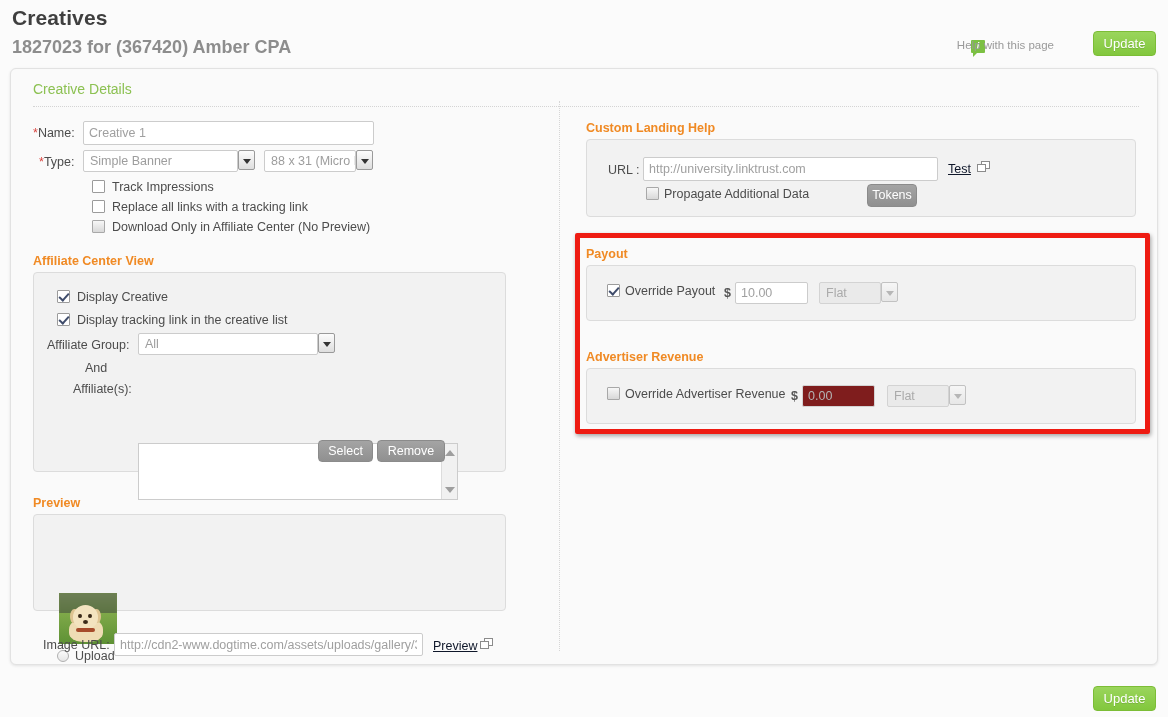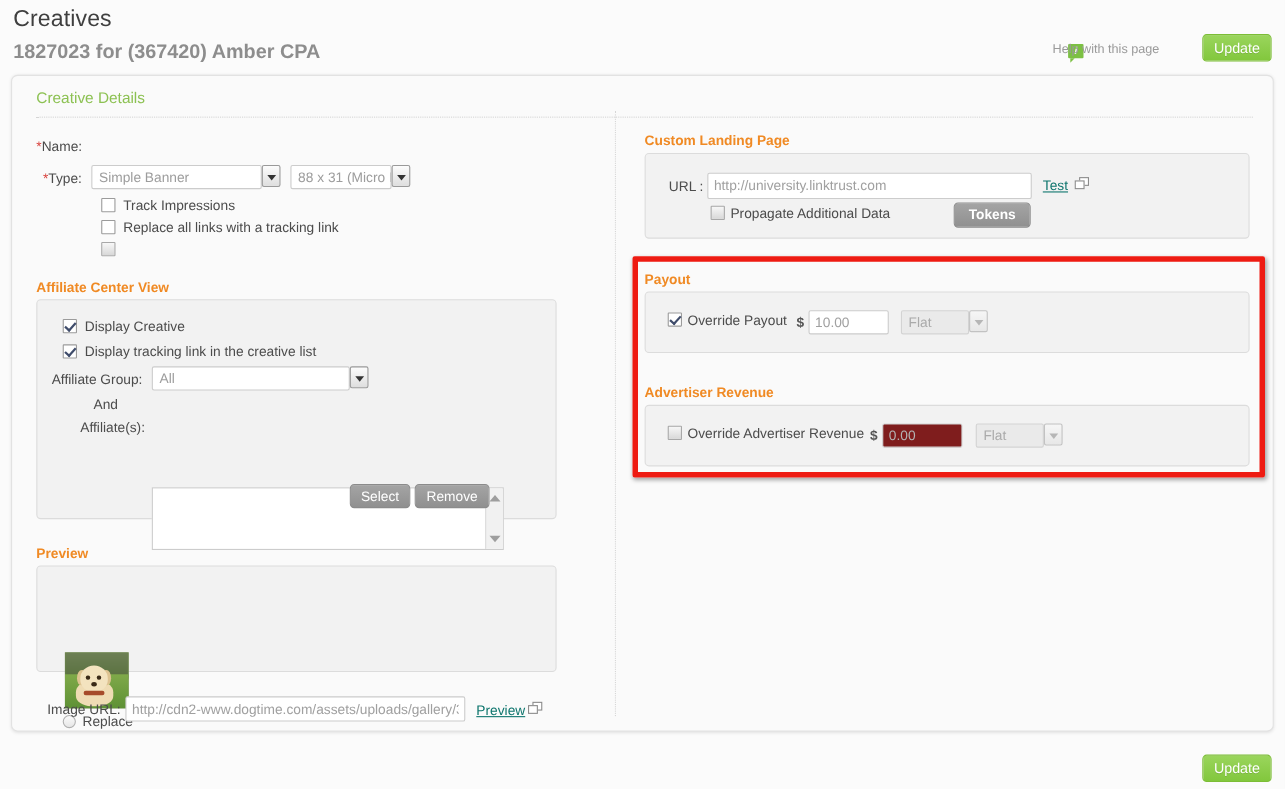--- a/index.html
+++ b/index.html
@@ -9,21 +9,21 @@
     background: #fbfbfb;
     font-family: "Liberation Sans", sans-serif;
     -webkit-font-smoothing: antialiased;
   }
   body { position: relative; overflow: hidden; }
 
   
   #page-header { position: absolute; left: 0; top: 0; width: 1168px; height: 66px; }
   #page-title {
     position: absolute; left: 12px; top: 6px;
-    font-size: 21px; color: #3f3f3f; font-weight: 400; letter-spacing: .1px;
+    font-size: 21px; color: #3f3f3f; font-weight: 700; letter-spacing: .1px;
   }
   #page-subtitle {
     position: absolute; left: 12px; top: 37px;
     font-size: 18px; color: #8d8d8d; font-weight: bold;
   }
   #help-link {
     position: absolute; right: 114px; top: 39px;
     font-size: 11.5px; color: #9a9a9a; white-space: nowrap;
   }
   #help-icon {
@@ -124,21 +124,21 @@
   }
 
   .btn-gray {
     position: absolute; height: 22px;
     background: linear-gradient(#a4a4a4,#909090);
     border: 1px solid #8b8b8b; border-radius: 4px;
     color: #fff; font-size: 12.5px; text-align: center; line-height: 20px;
     cursor: pointer;
   }
   .link-green {
-    position: absolute; font-size: 12.5px; color: #0f766e;
+    position: absolute; font-size: 12.5px; color: #0f172a;
     text-decoration: underline; cursor: pointer; white-space: nowrap;
   }
   .winicon { position: absolute; width: 13px; height: 11px; }
   .winicon b {
     position: absolute; display: block; border: 1px solid #8b8b8b; background: #fff;
   }
   .winicon b.back { left: 4px; top: 0; width: 9px; height: 8px; }
   .winicon b.front { left: 0; top: 3px; width: 9px; height: 8px; }
 
   
@@ -191,37 +191,42 @@
 
 <div id="main-panel">
 
   <div id="section-title">Creative Details</div>
   <div id="title-rule"></div>
   <div id="col-divider"></div>
 
   <div class="lbl" style="left:22px; top:57px;">
     <span class="req">*</span><span></span>Name:
   </div>
+  <input class="txt" style="left: 72px; top: 52px; width: 291px; height: 24px;" value="Creative 1">
 
   <div class="lbl" style="left:28px; top:86px;">
     <span class="req">*</span>Type:
   </div>
   <div class="selbox" style="left:72px; top:81px; width:155px; height:22px;">Simple Banner</div>
   <div class="selarrow" style="left:227px; top:81px;"></div>
 
   <div class="selbox" style="left:253px; top:81px; width:92px; height:22px;">88 x 31 (Micro E</div>
   <div class="selarrow" style="left:345px; top:81px;"></div>
 
   <div class="cb" style="left:81px; top:111px;"></div>
   <div class="lbl" style="left:101px; top:111px;">Track Impressions</div>
 
   <div class="cb" style="left:81px; top:131px;"></div>
   <div class="lbl" style="left:101px; top:131px;">Replace all links with a tracking link</div>
 
   <div class="cb disabled" style="left:81px; top:151px;"></div>
+  <div class="lbl" style="left:101px; top:151px;">
+    <span>Download Only in Affiliate Center</span>
+    <span style="color:#4c4c4c;">(No Preview)</span>
+  </div>
 
   <div class="grp-title" style="left:22px; top:185px;">Affiliate Center View</div>
   <div class="grp-box" style="left:22px; top:203px; width:473px; height:200px;"></div>
 
   <div class="cb checked" style="left:46px; top:221px;"></div>
   <div class="lbl" style="left:66px; top:221px;">Display Creative</div>
 
   <div class="cb checked" style="left:46px; top:244px;"></div>
   <div class="lbl" style="left:66px; top:244px;">Display tracking link in the creative list</div>
 
@@ -251,36 +256,36 @@
     <div id="pt-body"></div>
     <div id="pt-ear-l"></div>
     <div id="pt-ear-r"></div>
     <div id="pt-head"></div>
     <div class="pt-eye" id="pt-eye-l"></div>
     <div class="pt-eye" id="pt-eye-r"></div>
     <div id="pt-nose"></div>
     <div id="pt-collar"></div>
   </div>
   <div class="radio" style="left:46px; top:581px;"></div>
-  <div class="lbl" id="upload-label" style="left:64px; top:580px;">Replace</div>
-
-  <div class="grp-title" style="left:575px; top:52px;">Custom Landing Page</div>
+  <div class="lbl" id="upload-label" style="left:64px; top:580px;">Upload</div>
+
+  <div class="grp-title" style="left:575px; top:52px;">Custom Landing Help</div>
   <div class="grp-box" style="left:575px; top:70px; width:550px; height:78px;"></div>
 
   <div class="lbl" style="left:597px; top:94px;">URL :</div>
   <input class="txt" style="left: 632px; top: 88px; width: 295px; height: 24px;" value="http://university.linktrust.com">
   <div class="link-green" style="left:937px; top:93px;">Test</div>
   <div class="winicon" style="left:966px; top:92px;">
     <b class="back"></b>
     <b class="front"></b>
   </div>
 
   <div class="cb disabled" style="left:635px; top:118px;"></div>
   <div class="lbl" style="left:653px; top:118px;">Propagate Additional Data</div>
-  <div class="btn-gray" style="left:856px; top:115px; width:70px; height:23px; line-height:21px;font-weight:bold;">Tokens</div>
+  <div class="btn-gray" style="left:856px; top:115px; width:50px; height:23px; line-height:21px;">Tokens</div>
 
   <div style="position:absolute; left:564px; top:164px; width:575px; height:201px;
               border:5px solid #ee1b12; border-radius:2px; box-shadow:1px 2px 4px rgba(0,0,0,.35);"></div>
 
   <div class="grp-title" style="left:575px; top:178px;">Payout</div>
   <div class="grp-box" style="left:575px; top:196px; width:550px; height:56px;"></div>
 
   <div class="cb checked" style="left:596px; top:215px;"></div>
   <div class="lbl" style="left:614px; top:215px;">Override Payout</div>
   <div class="lbl" style="left:713px; top:217px; font-weight:bold; color:#555;">$</div>

